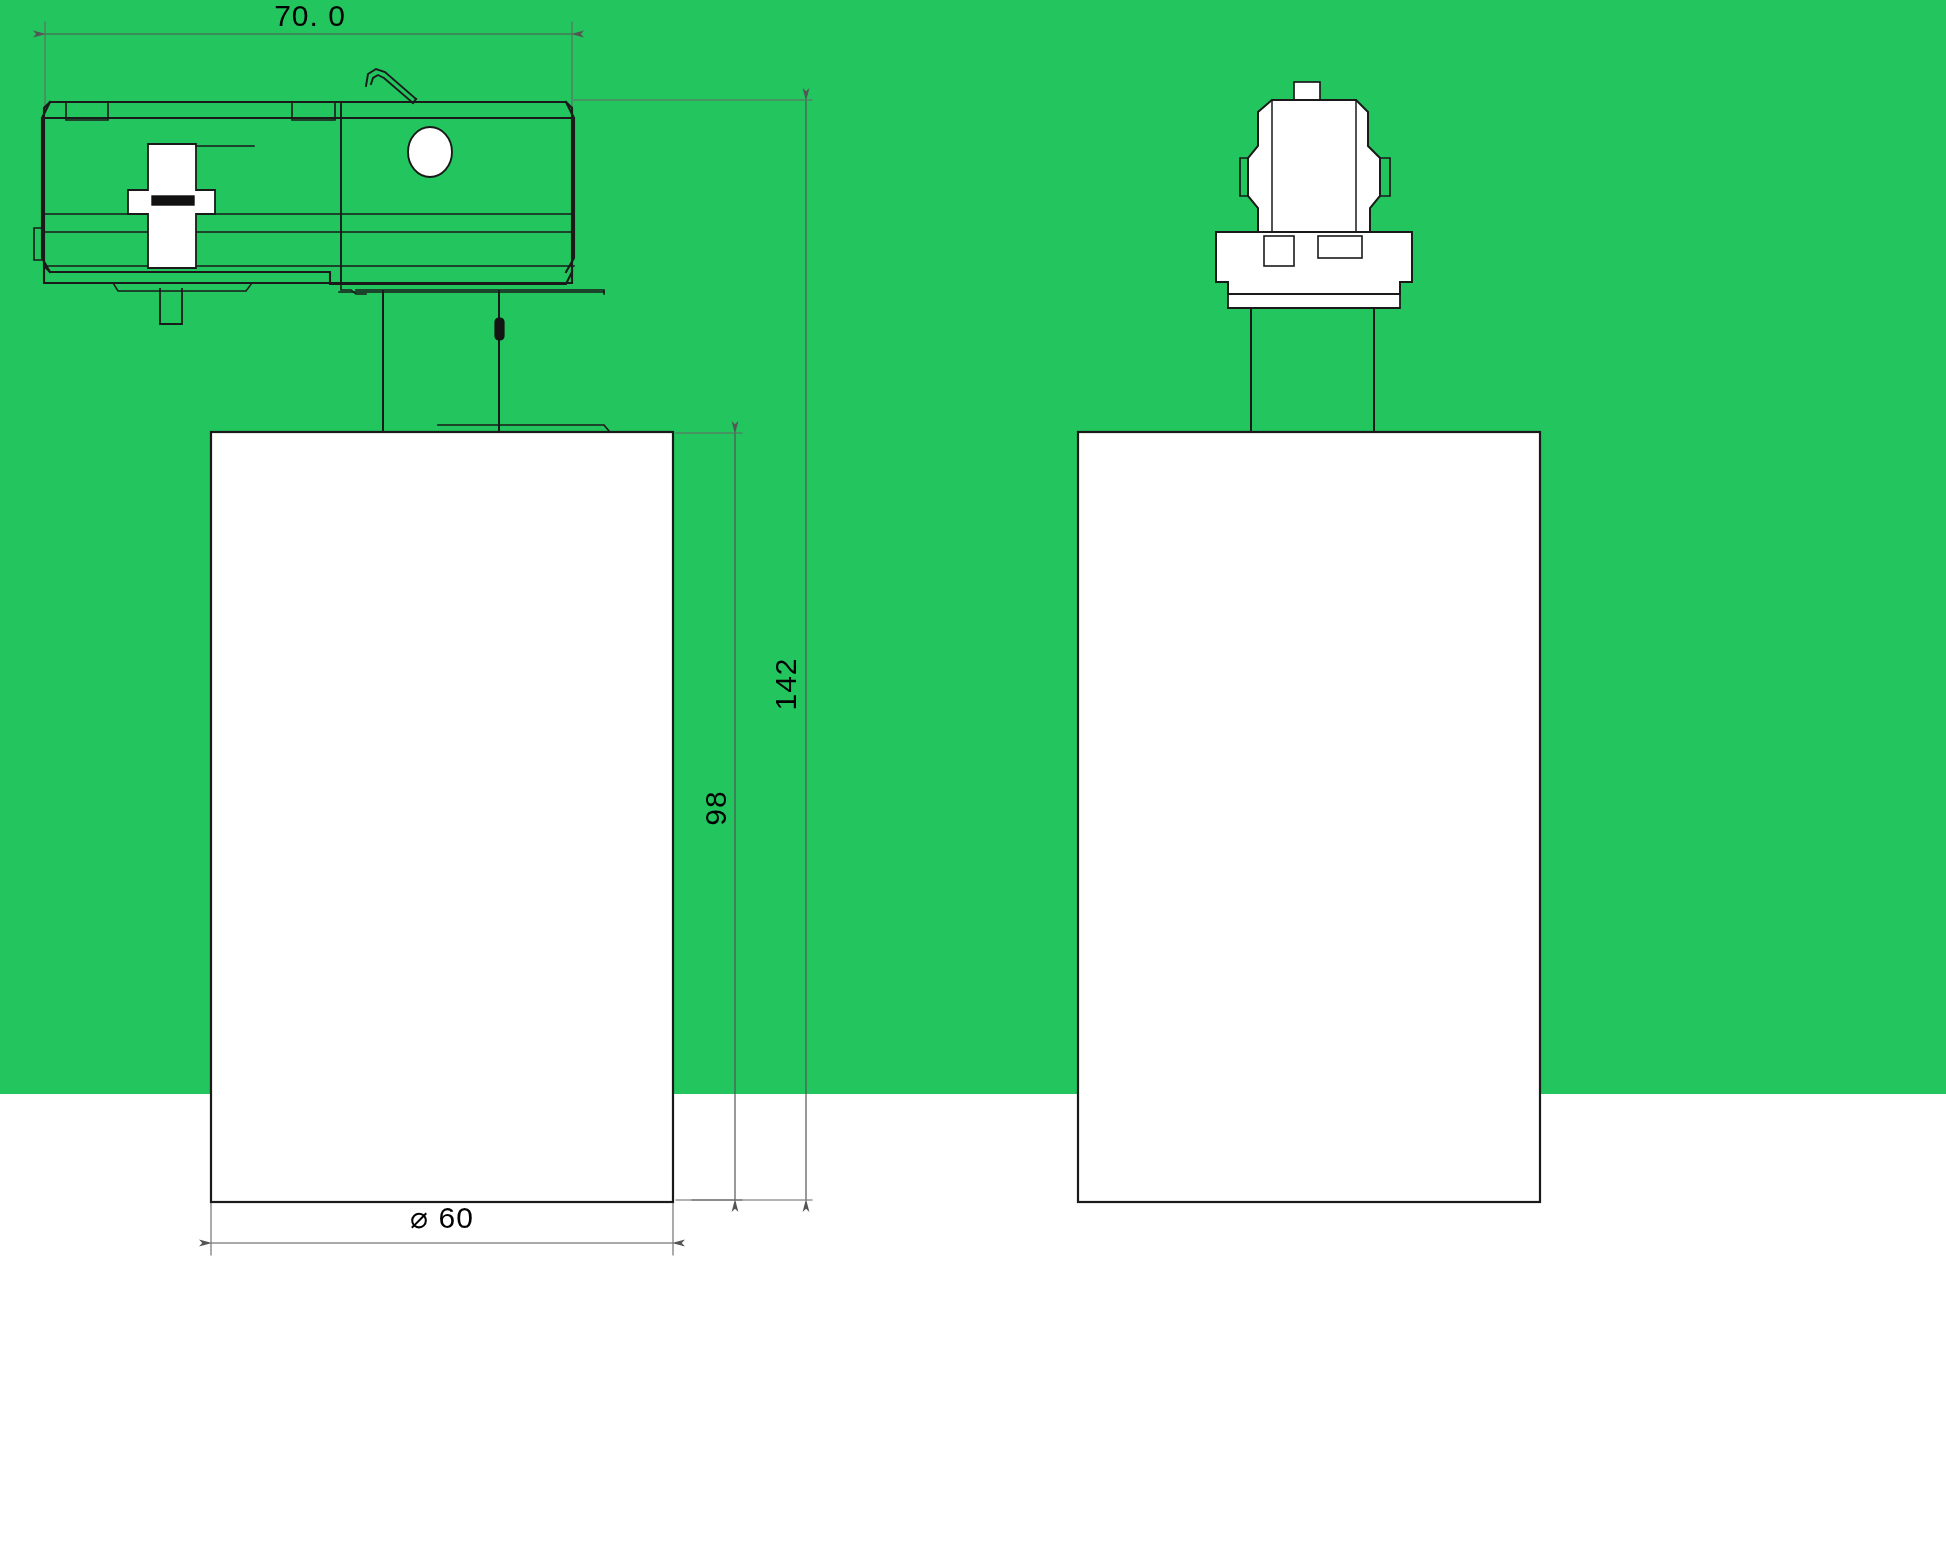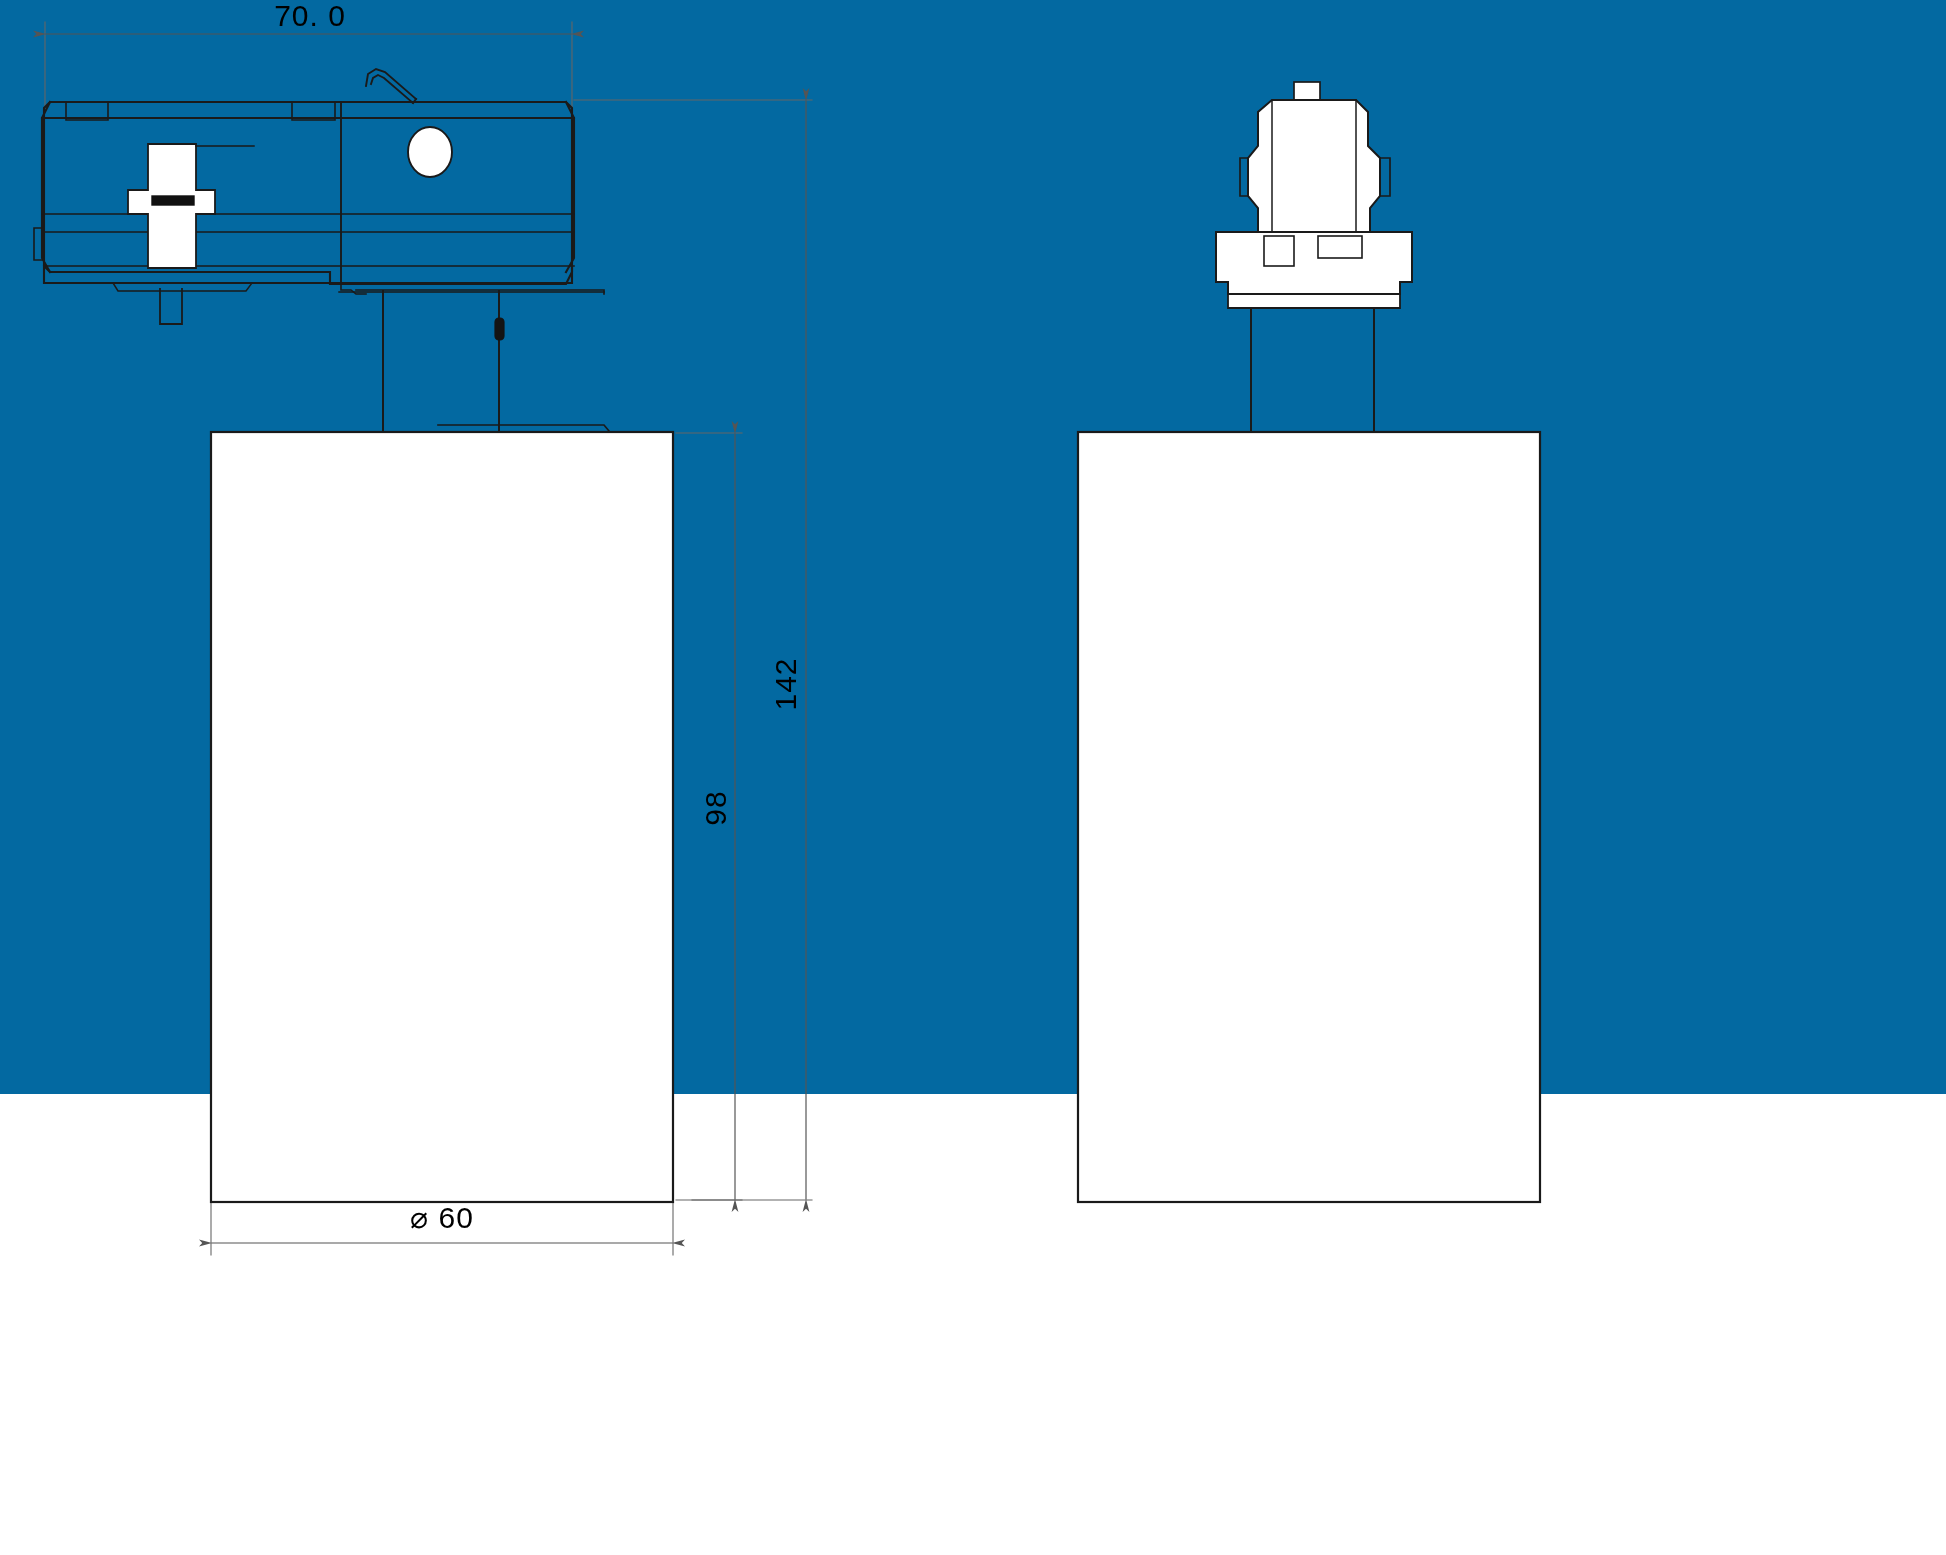--- a/index.html
+++ b/index.html
@@ -10,21 +10,21 @@
   body {
     width: 1946px;
     height: 1555px;
     overflow: hidden;
     font-family: "Liberation Sans", sans-serif;
   }
   #drawing-root {
     position: relative;
     width: 1946px;
     height: 1094px;
-    background: #0369a1;
+    background: #22c55e;
   }
   svg.cad {
     position: absolute;
     top: 0;
     left: 0;
     width: 1946px;
     height: 1555px;
     display: block;
   }
   .dim-text {

